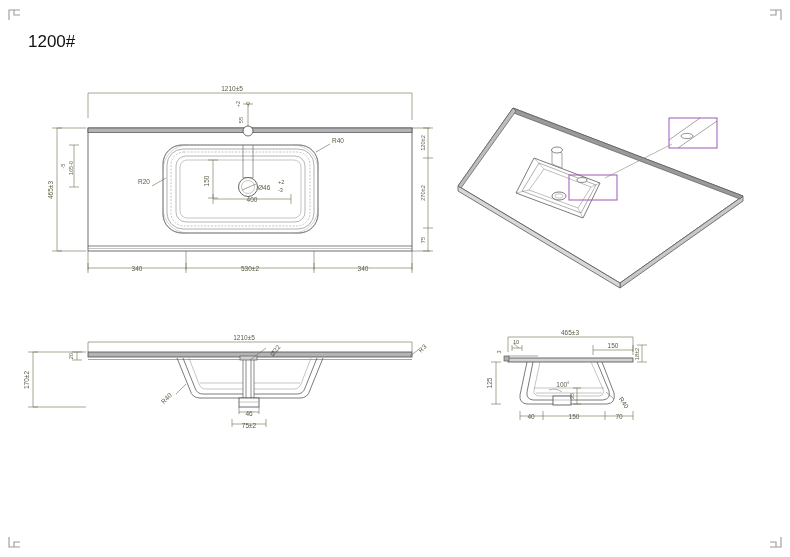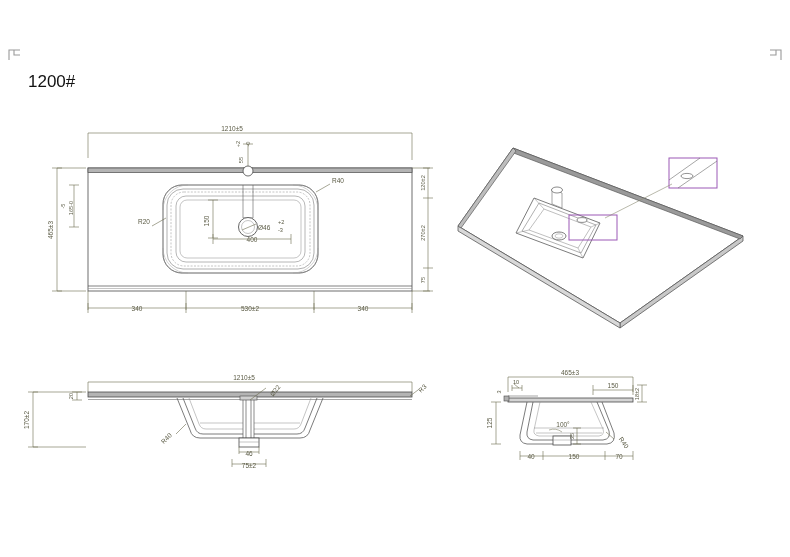--- a/index.html
+++ b/index.html
@@ -1,19 +1,19 @@
 <!DOCTYPE html>
 <html><head>
 <meta charset="utf-8">
 <title>1200# Vanity Top Technical Drawing</title>
 <style>
   html,body{margin:0;padding:0;background:#ffffff;}
   body{width:790px;height:557px;overflow:hidden;
        font-family:"Liberation Sans",sans-serif;color:#1a1a1a;}
-  #sheet{position:relative;width:790px;height:425px;background:#fff;margin-top:40px;}
+  #sheet{position:relative;width:790px;height:425px;background:#fff;}
   svg{display:block;}
   .dimtxt{font-family:"Liberation Sans",sans-serif;font-size:6.5px;fill:#5a5a44;}
   .dimtxt-s{font-family:"Liberation Sans",sans-serif;font-size:5.6px;fill:#5a5a44;}
   .title{font-family:"Liberation Sans",sans-serif;font-size:17px;fill:#111;}
 </style>
 </head>
 <body>
 
 <div id="sheet">
 <svg width="790" height="557" viewBox="0 0 790 557" xmlns="http://www.w3.org/2000/svg">

